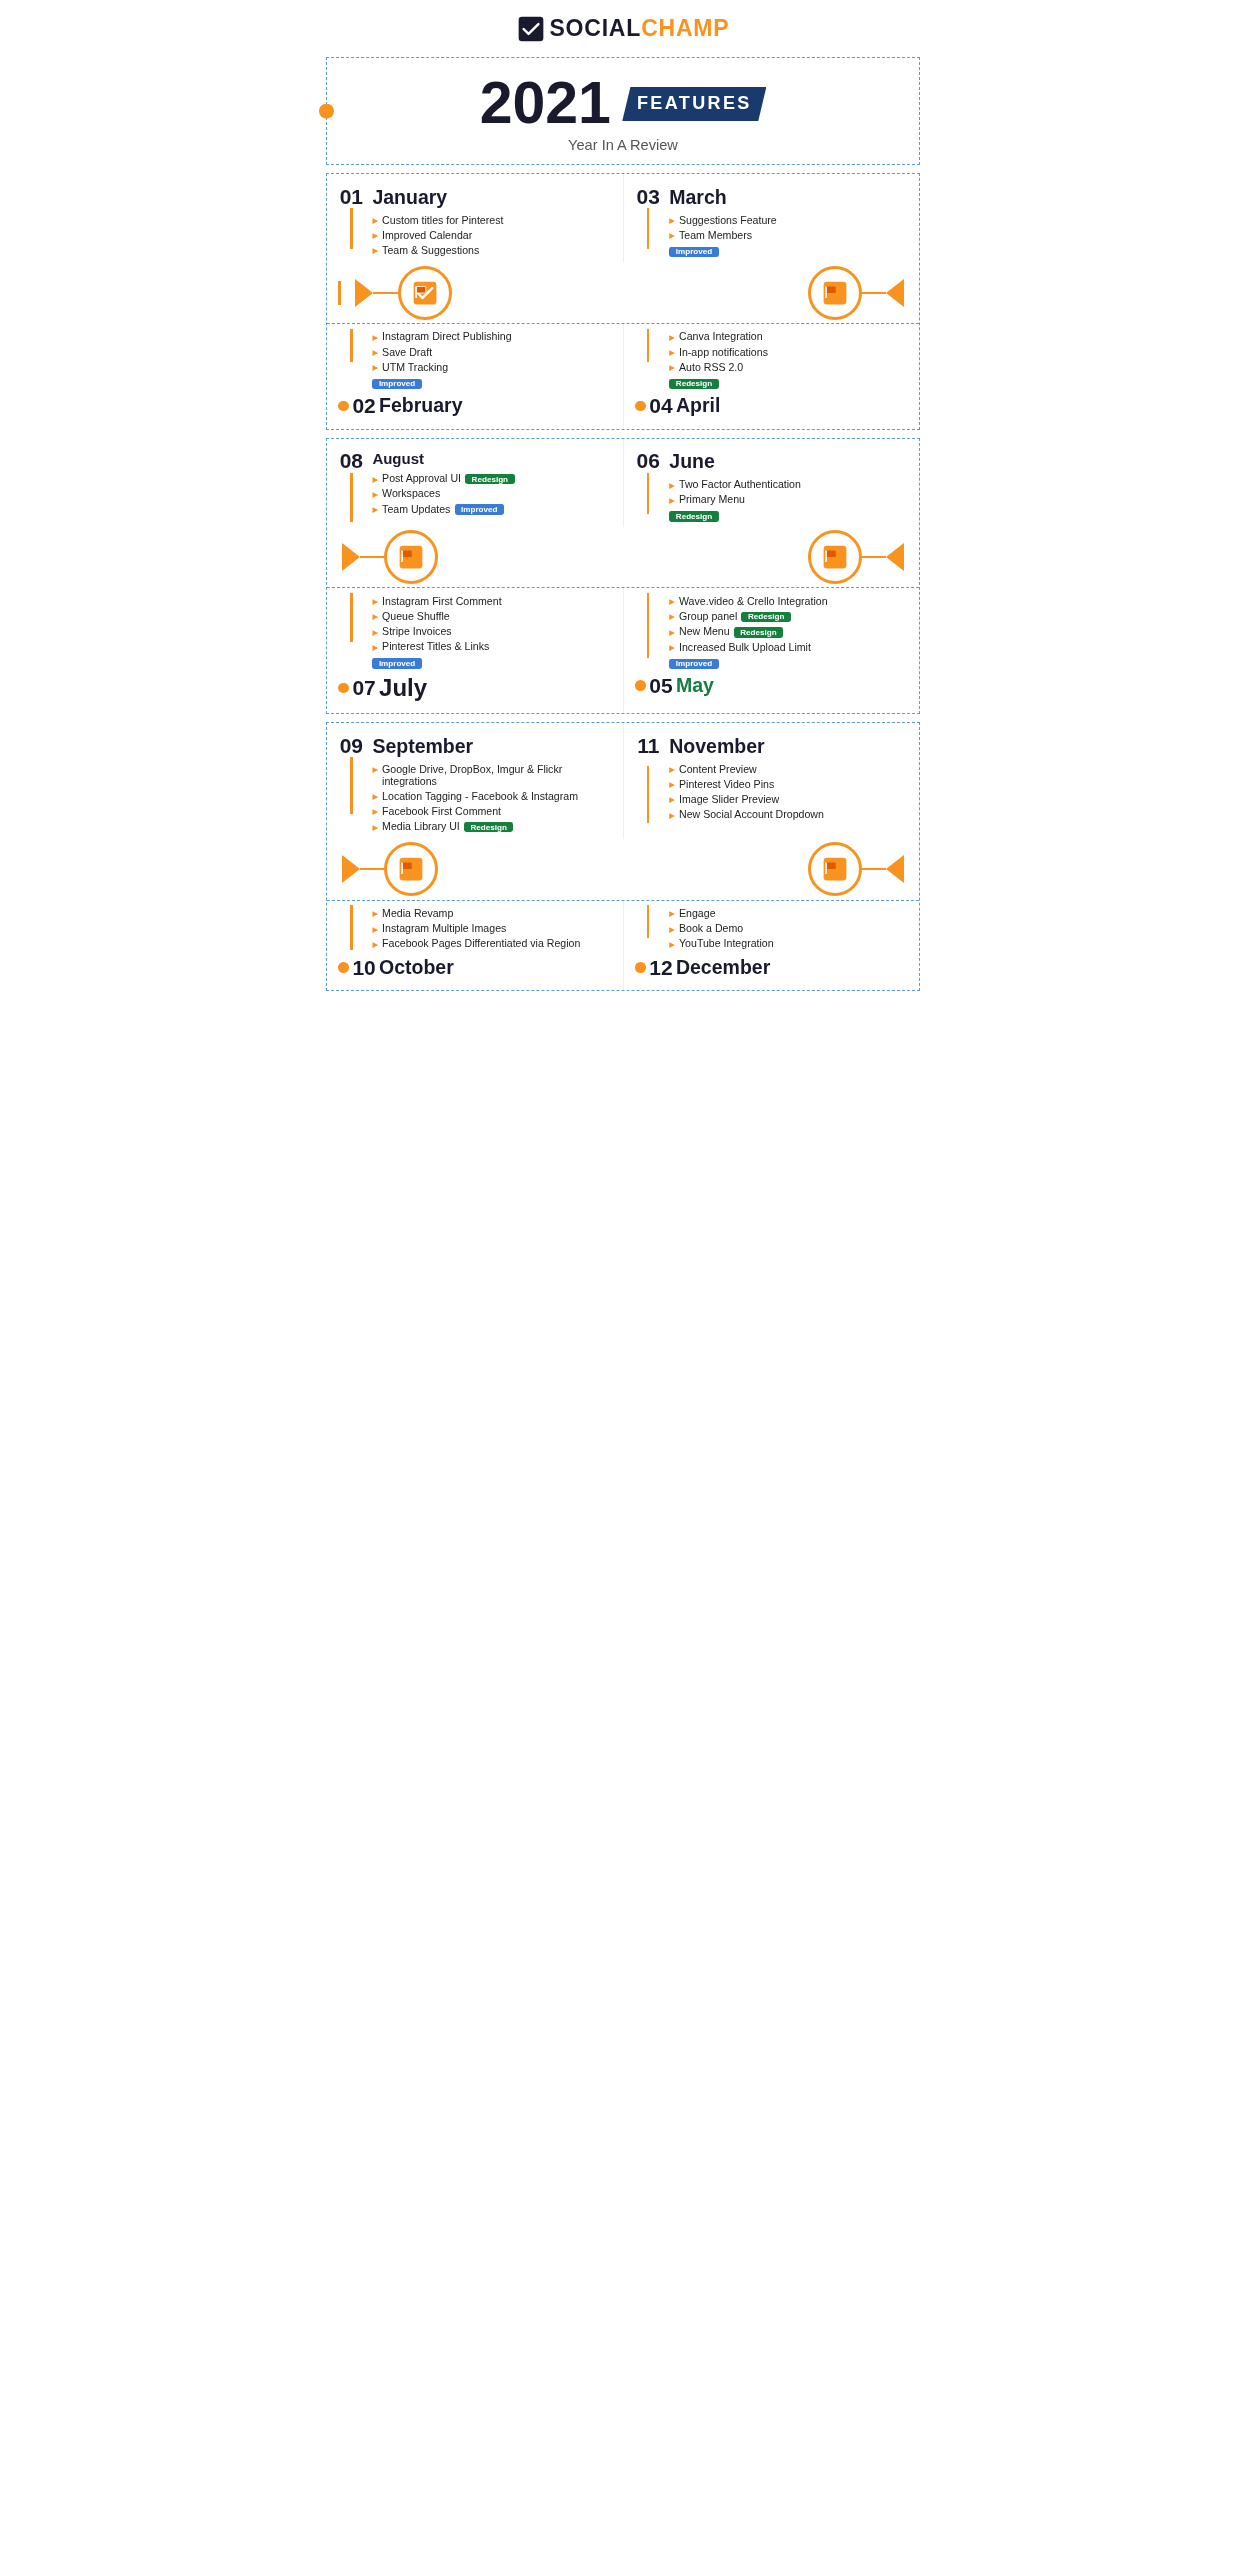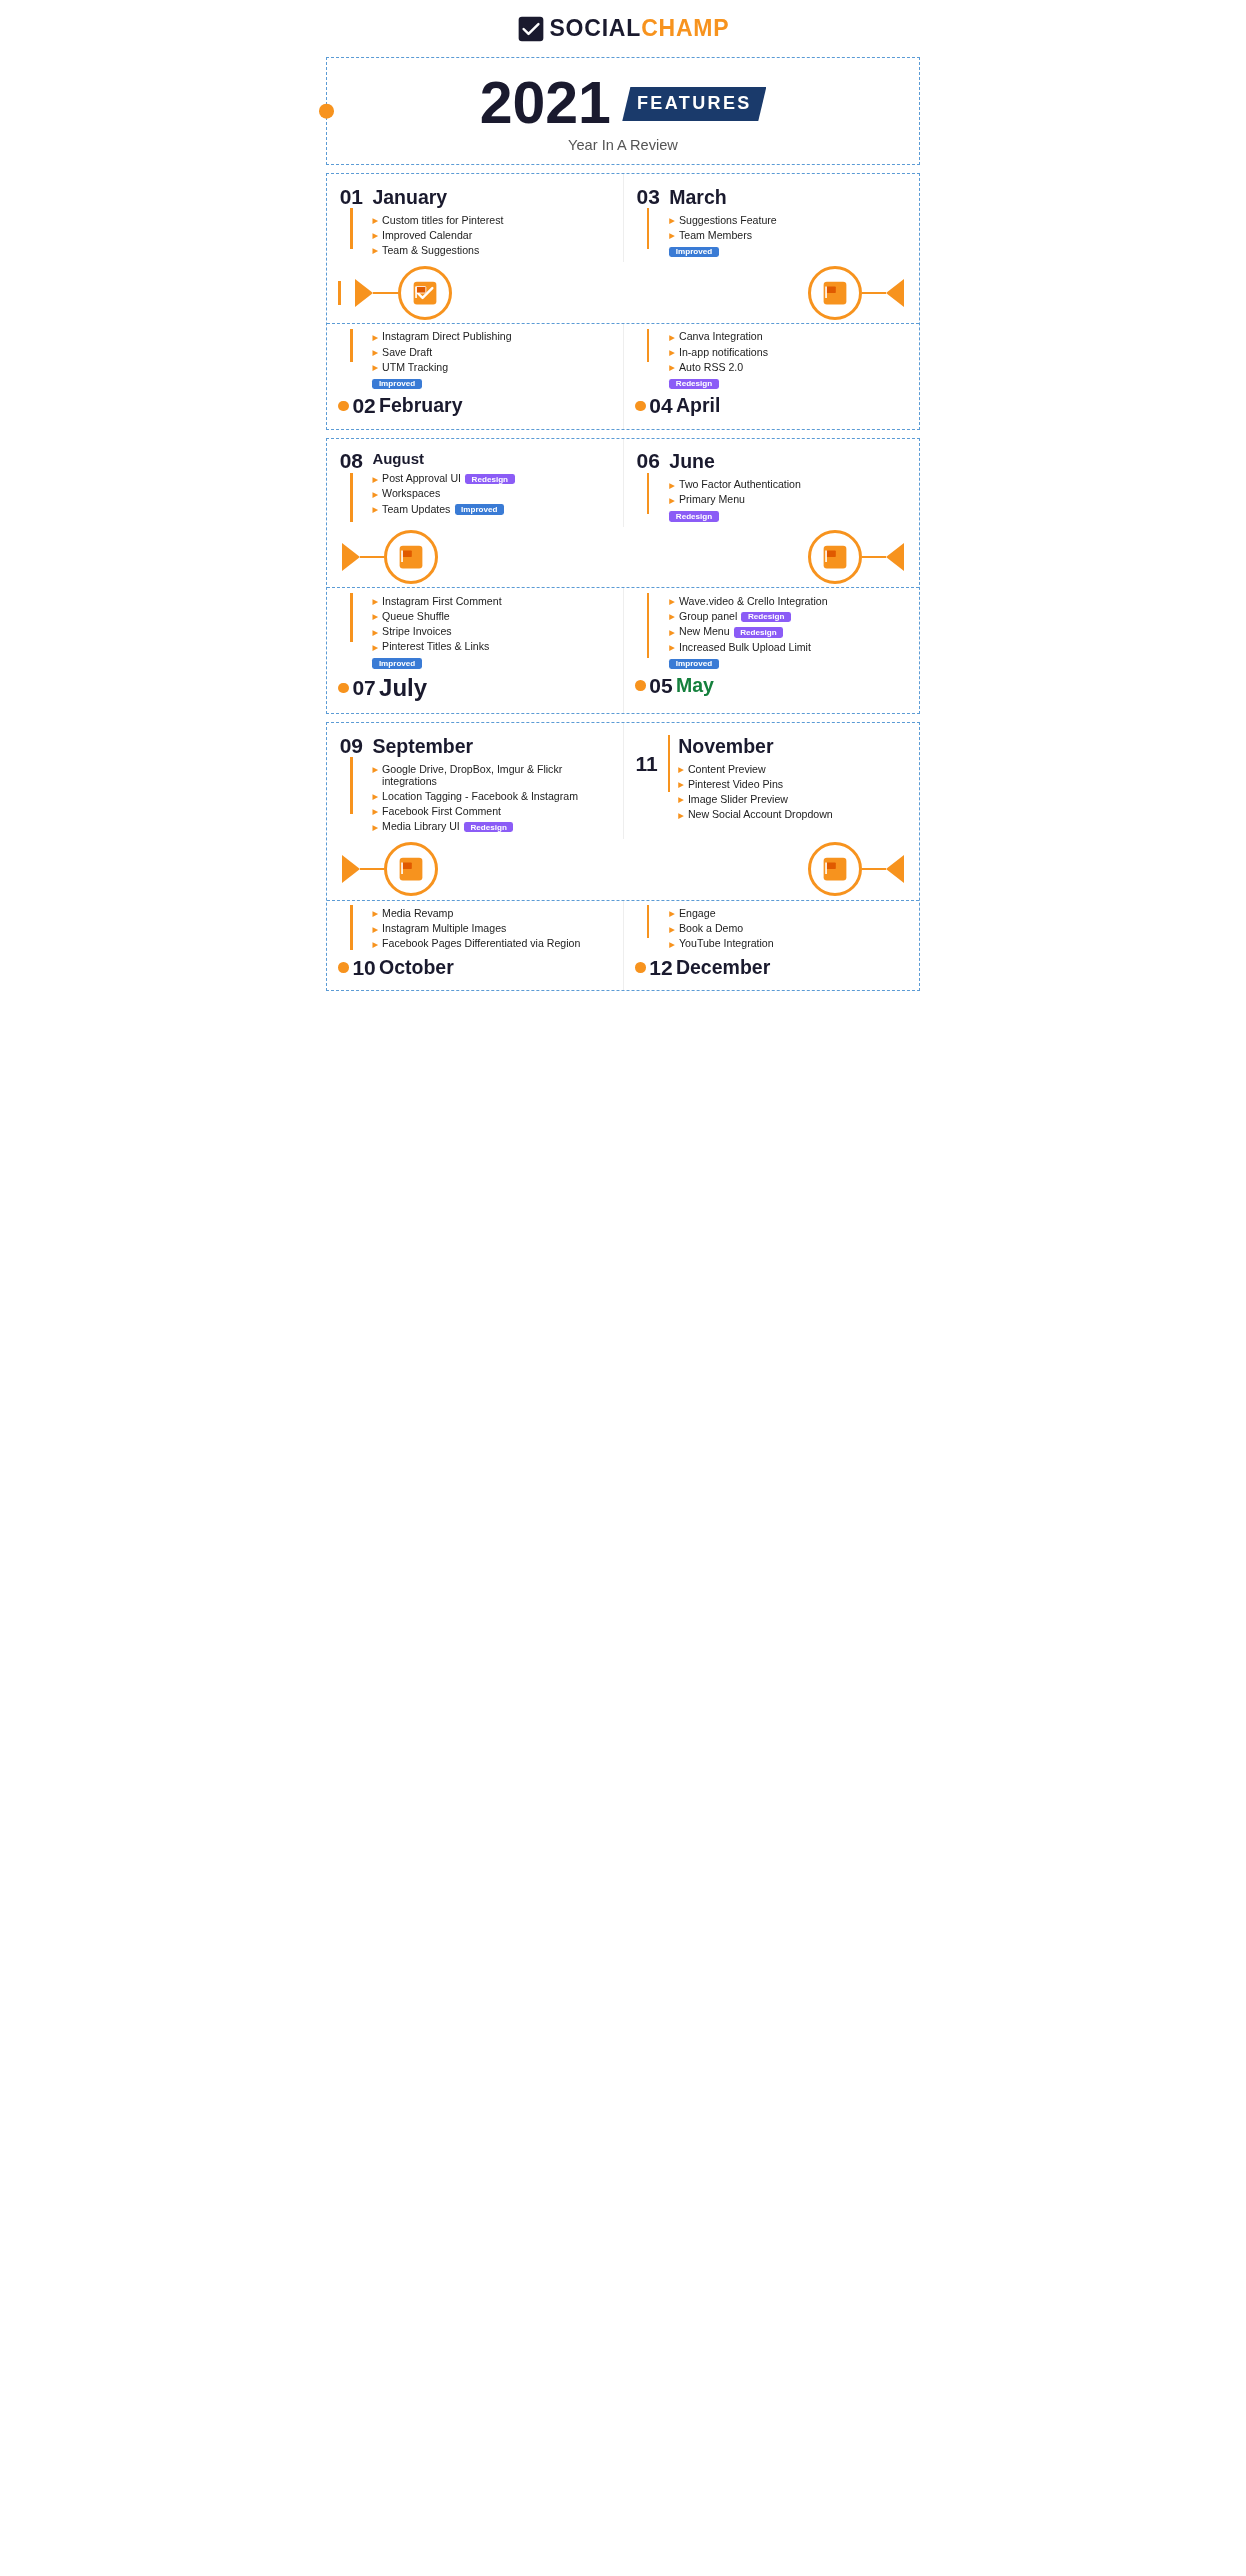--- a/index.html
+++ b/index.html
@@ -61,21 +61,21 @@
     .badge {
       display: inline-block;
       padding: 0.8px 6.5px;
       border-radius: 2.4px;
       font-size: 8.1px;
       font-weight: bold;
       color: #fff;
       margin-top: 1.6px;
     }
     .badge-improved { background: #3a7bd5; }
-    .badge-redesign { background: #8b5cf6; }
+    .badge-redesign { background: #15803d; }
 
     
     
     .page-wrap {
       width: 623px;
       background: #fff;
       padding-bottom: 24.4px;
     }
 
     .flag-circ {
@@ -373,21 +373,21 @@
               <li>Location Tagging - Facebook &amp; Instagram</li>
               <li>Facebook First Comment</li>
               <li>Media Library UI <span class="badge badge-redesign">Redesign</span></li>
             </ul>
           </div>
         </div>
       </div>
 
       <div style="padding:11.4px 11.4px 4.9px;border-left:0.8px solid #eee;">
         <div style="display:flex;align-items:flex-start;gap:4.9px;">
-          <div style="display:flex;flex-direction:row;align-items:center;gap:10px;padding-right:3.3px;min-width:29px;">
+          <div style="display:flex;flex-direction:column;align-items:center;gap:10px;padding-right:3.3px;min-width:29px;">
             <span style="font-size:21px;font-weight:900;color:#1a1a2e;line-height:1;">11</span>
             <div style="width:2.4px;height:57px;background:#f7931e;"></div>
           </div>
           <div>
             <div style="font-size:19.5px;font-weight:900;color:#1a1a2e;margin-bottom:3.3px;">November</div>
             <ul class="feature-list">
               <li>Content Preview</li>
               <li>Pinterest Video Pins</li>
               <li>Image Slider Preview</li>
               <li>New Social Account Dropdown</li>

